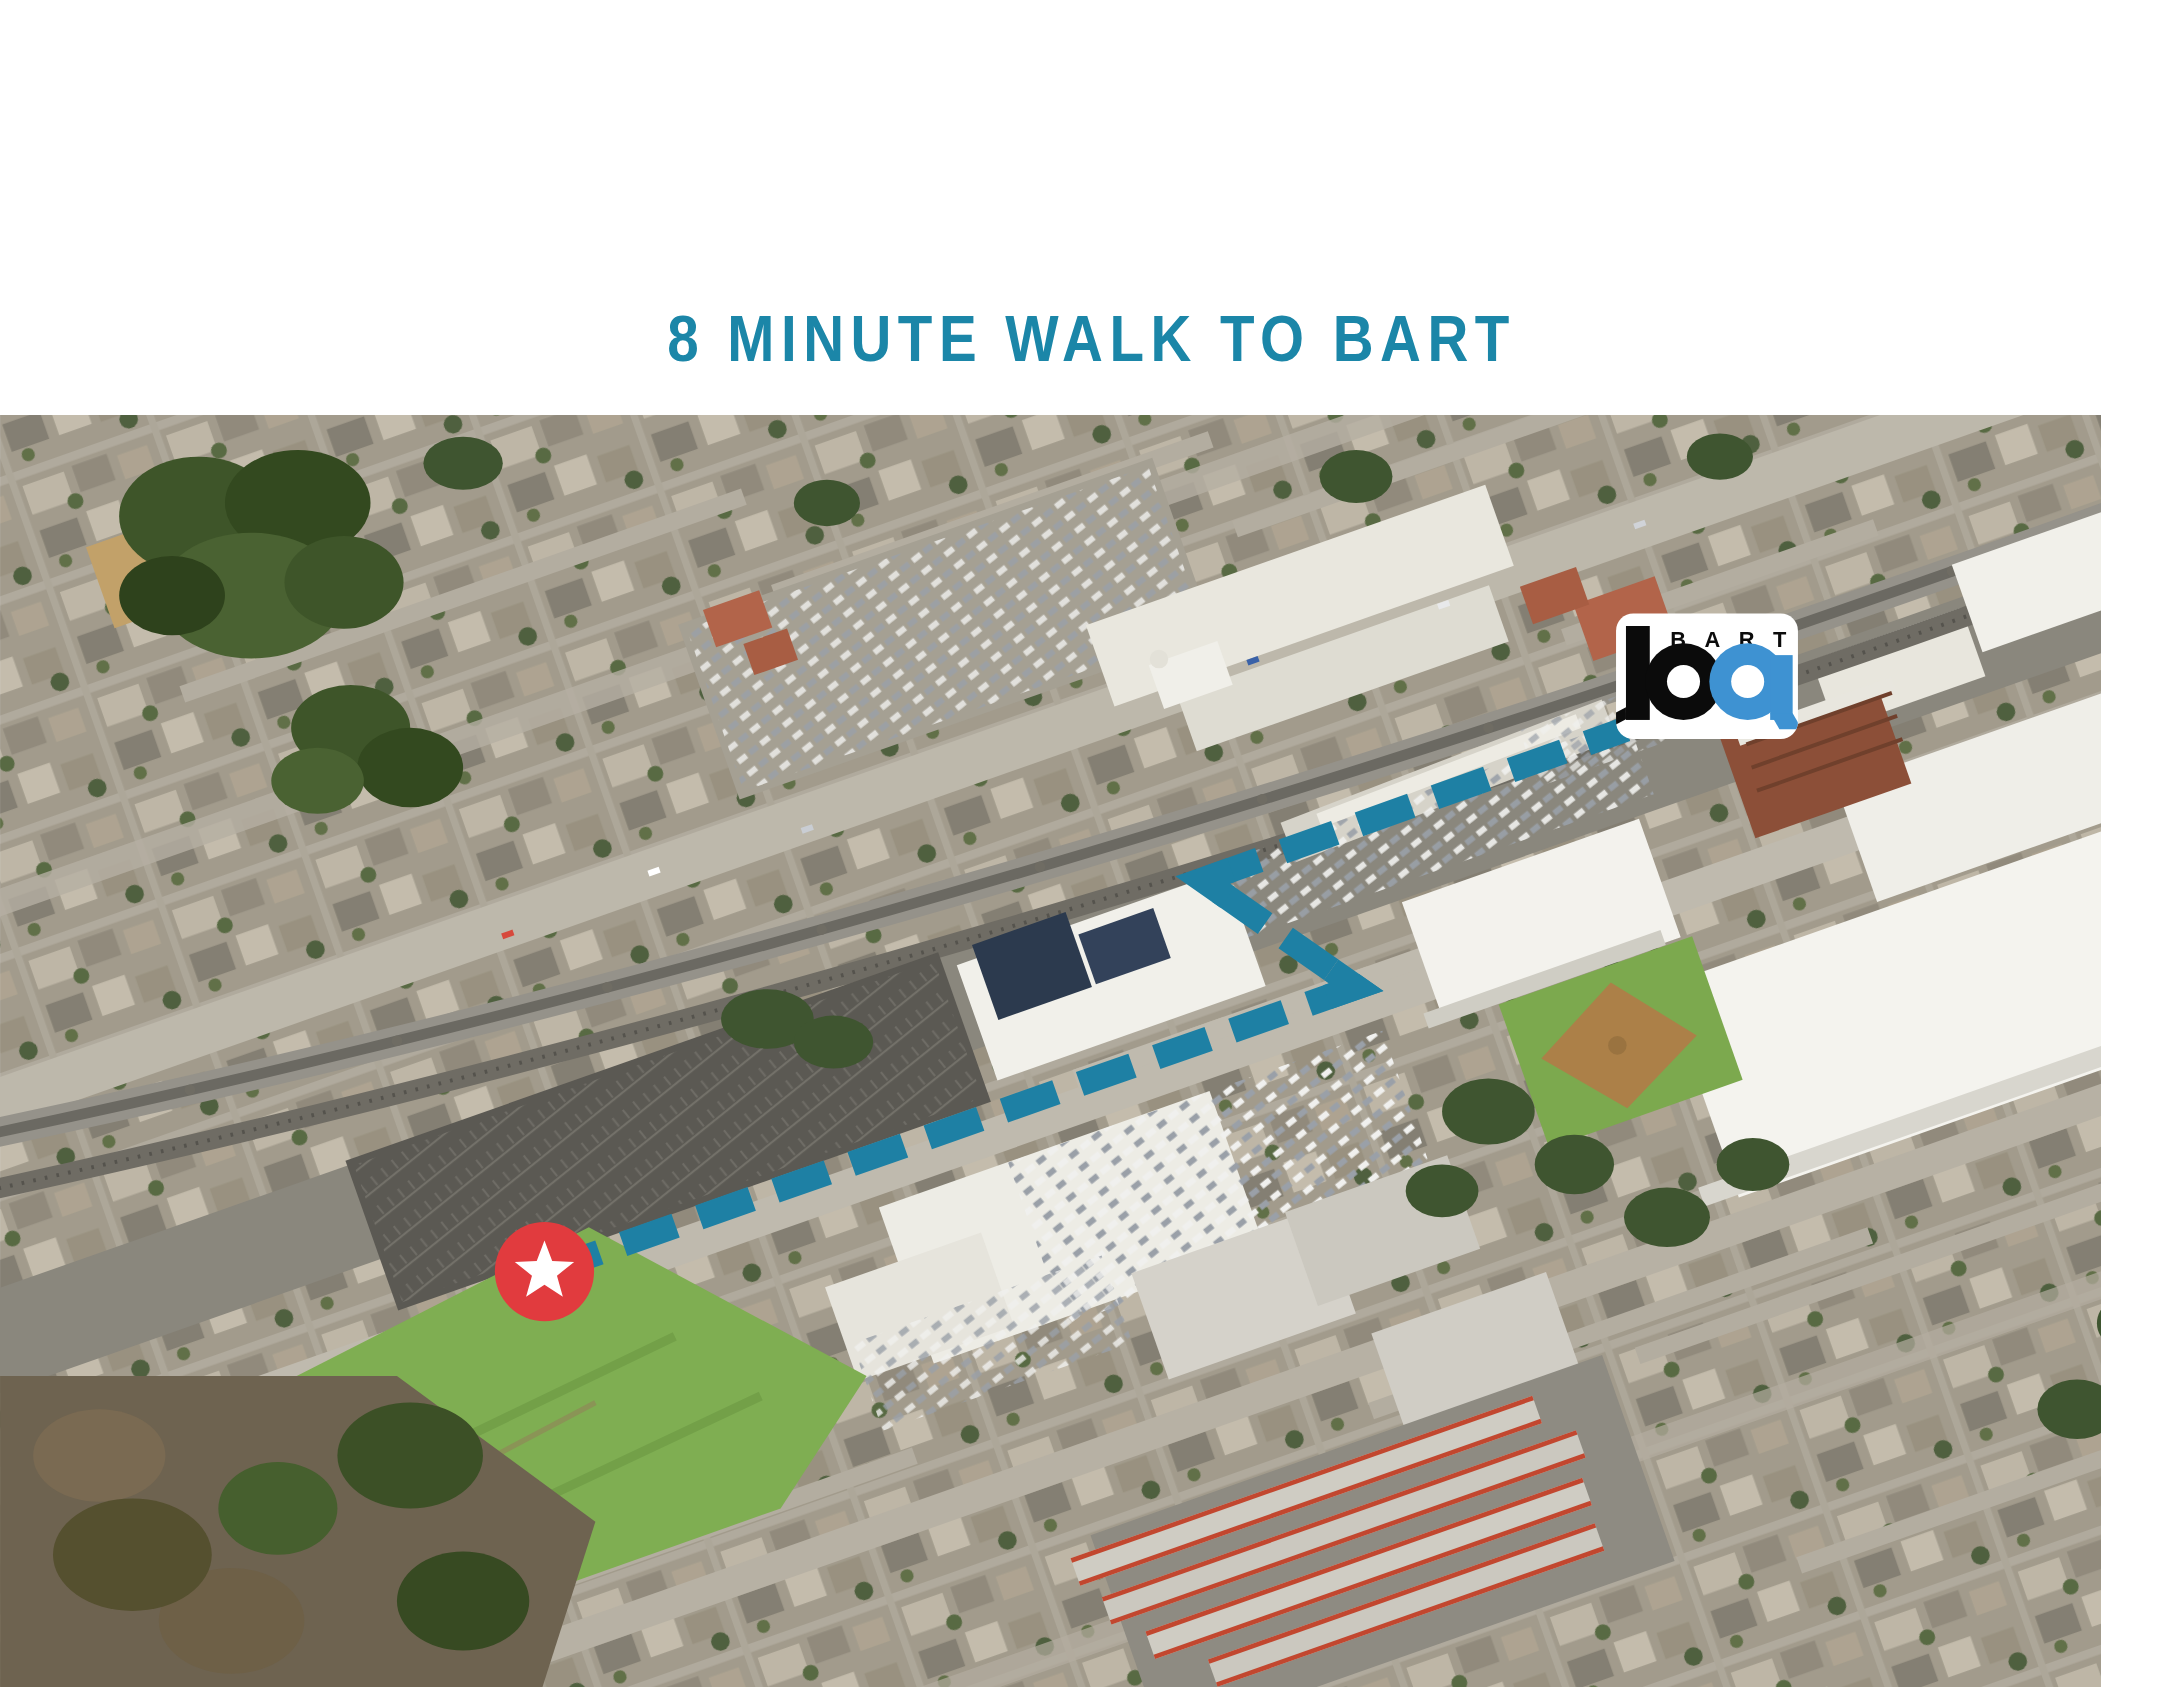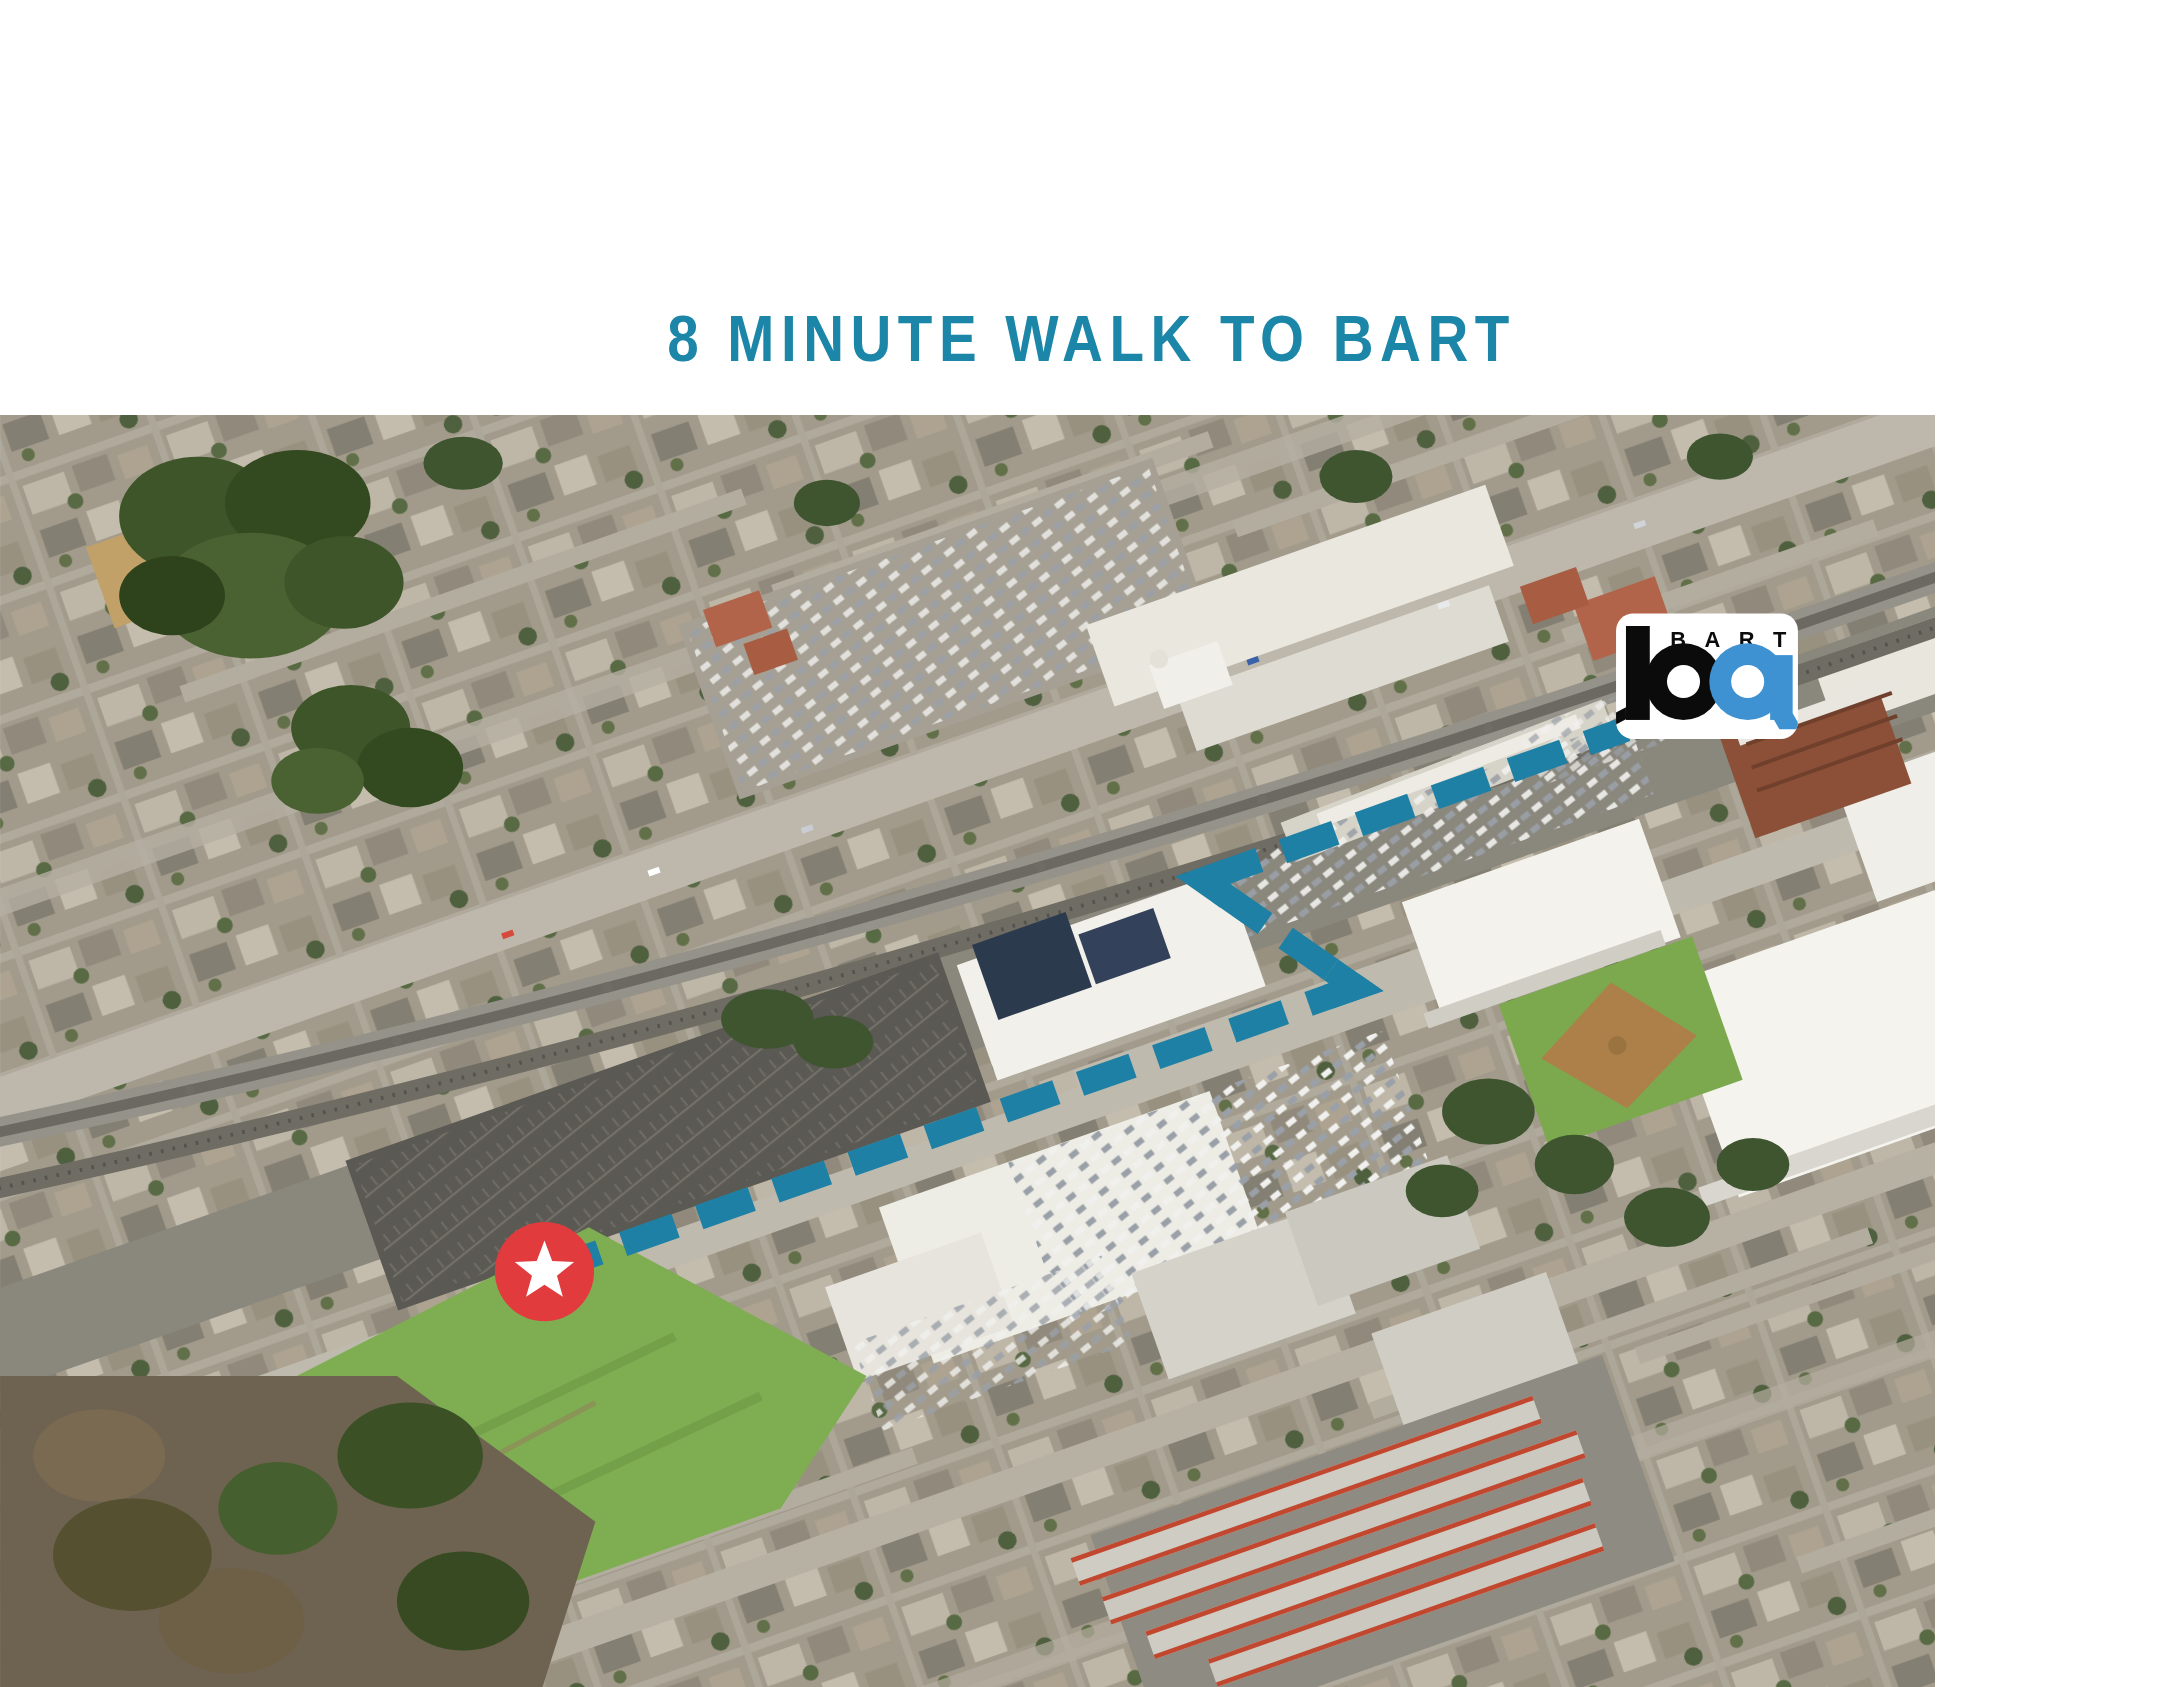--- a/index.html
+++ b/index.html
@@ -1,16 +1,16 @@
 <!DOCTYPE html>
 <html style="--accent: #1B86A8;font-size:10.6px"><head>
 <meta charset="utf-8">
 <style>
   html,body{margin:0;padding:0;background:#ffffff;}
-  #canvas{position:relative;width:1935px;height:1687px;background:#ffffff;overflow:hidden;
+  #canvas{position:relative;width:2101px;height:1687px;background:#ffffff;overflow:hidden;
           font-family:"Liberation Sans", sans-serif;}
   .headline{position:absolute;top:306px;left:0;width:2183px;text-align:center;
             font-weight:bold;font-size:65px;line-height:1;letter-spacing:0.115em;
             color:var(--accent,#1B86A8);transform:scaleX(0.87);transform-origin:50% 50%;
             white-space:nowrap;}
   #aerial{position:absolute;top:415px;left:0;}
   .bart-word{font-family:"Liberation Sans", sans-serif;font-weight:bold;font-size:33px;
              letter-spacing:28px;}
 </style>
 </head>

